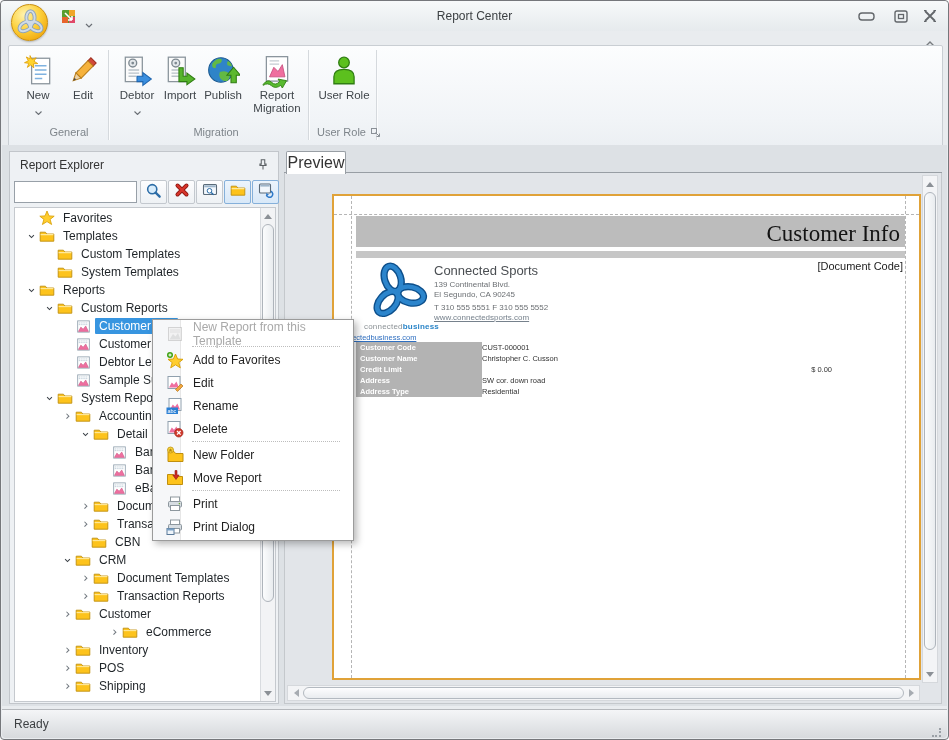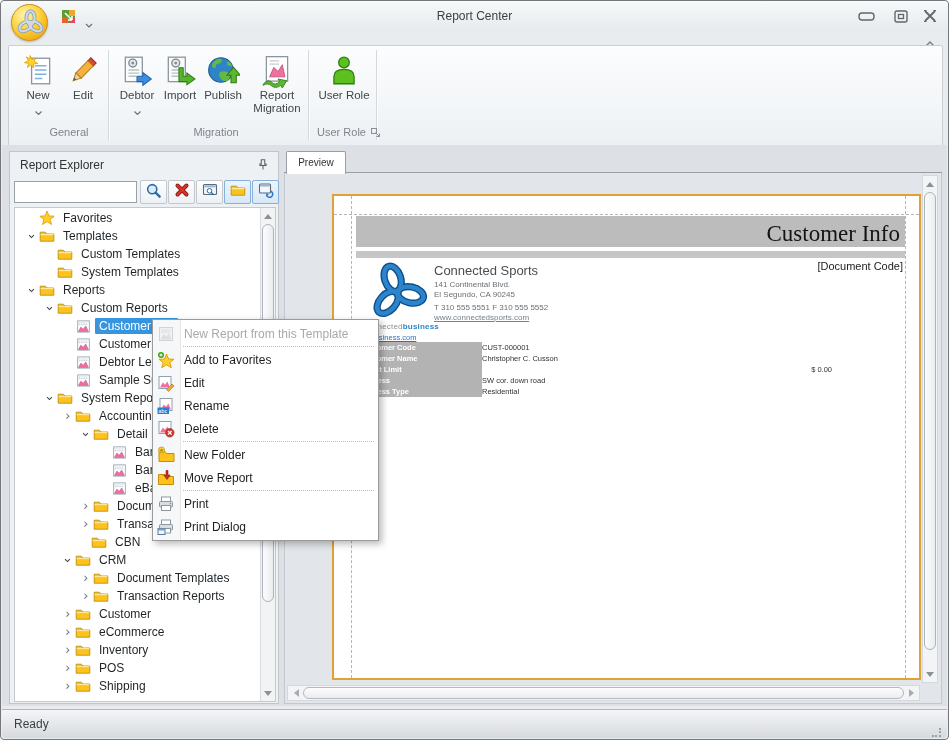--- a/index.html
+++ b/index.html
@@ -63,38 +63,38 @@
   .tlabel { padding:1px 4px; border-radius:1px; }
   .tlabel.selected { background:#3795e0; color:#fff; }
   .tree-scroll { position:absolute; right:0; top:0; bottom:0; width:15px; background:#f2f3f5;
                  border-left:1px solid #d8dbdf; }
   .sb-arrow { position:absolute; left:0; width:14px; height:14px; display:flex; align-items:center;
               justify-content:center; }
   .sb-thumb-v { position:absolute; left:1px; width:12px; background:linear-gradient(90deg,#fbfcfd,#e9ecef);
                 border:1px solid #aeb4bb; border-radius:6px; }
 
   
-  .context-menu { position:absolute; left:151px; top:318px; width:227px; background:#fff;
+  .context-menu { position:absolute; left:151px; top:318px; width:202px; background:#fff;
                   border:1px solid #9b9b9b; box-shadow:3px 3px 7px rgba(0,0,0,.28);
-                  z-index:60; padding:2px 0; }
+                  z-index:60; padding:2px 9px; }
   .menu-gutter { position:absolute; left:0; top:0; bottom:0; width:28px; background:#f6f7f9;
                  border-right:1px solid #e6e6e6; }
   .menu-item { position:relative; height:23px; display:flex; align-items:center; font-size:12px;
                color:#1f1f1f; }
   .menu-item.disabled { color:#a9a9a9; }
   .menu-item .micon { width:18px; height:18px; margin:0 9px 0 4px; flex:none; }
   .menu-item.disabled .micon { opacity:.5; filter:grayscale(1); }
   .menu-sep { border-top:1px dotted #bdbdbd; margin:1px 4px 1px 30px; height:0; position:relative; }
 
   
   .preview-panel { position:absolute; left:283px; top:150px; width:658px; height:553px; }
   .tabbar { position:absolute; left:0; top:0; right:0; height:22px; border-bottom:1px solid #989ea4; }
   .tab-active { position:absolute; left:2px; top:0; width:60px; height:23px; background:#fff;
                 border:1px solid #989ea4; border-bottom:none; border-radius:2px 2px 0 0;
-                font-size:10px; text-align:center; line-height:21px; color:#333; z-index:2; }
+                font-size:16px; text-align:center; line-height:21px; color:#333; z-index:2; }
   .preview-content { position:absolute; left:0; top:22px; right:0; bottom:0; background:#e2e5e9;
                      border:1px solid #c4c8cc; border-top:none; overflow:hidden; }
   .page { position:absolute; left:47px; top:21px; width:589px; height:486px; background:#fff;
           border:2px solid #e0a238; }
   .dash-v { position:absolute; top:0; bottom:0; width:0; border-left:1px dashed #b5b5b5; }
   .dash-h { position:absolute; left:0; right:0; height:0; border-top:1px dashed #b5b5b5; }
   .doc-band { position:absolute; left:22px; width:549px; top:20px; height:31px; background:#bcbcbc; }
   .doc-title { position:absolute; right:5px; bottom:0; font-family:"Liberation Serif", serif;
                font-size:23px; color:#141414; }
   .doc-strip { position:absolute; left:22px; width:549px; top:55px; height:7px; background:#c6c6c6; }
@@ -607,21 +607,21 @@
               </svg>
             </span>
             <span class="ticon">
               <svg width="16" height="16" viewBox="0 0 16 16">
                 <path d="M1.2 4.2 L6.4 4.2 L7.8 6 L14.8 6 L14.8 13.2 L1.2 13.2 Z" fill="#fdc31c" stroke="#c08f0e" stroke-width="0.9" stroke-linejoin="round"></path>
                 <path d="M1.6 6.6 L14.4 6.6" stroke="#ffe99c" stroke-width="1.1"></path>
               </svg>
             </span>
             <span class="tlabel">Customer</span>
           </div>
-          <div class="tree-row" style="padding-left: 44px;">
+          <div class="tree-row" style="padding-left: 44px; margin-left: 47px;">
             <span class="chev">
               <svg width="11" height="11" viewBox="0 0 16 16">
                 <path d="M6.5 4 L10 7.5 L6.5 11" fill="none" stroke="#70777e" stroke-width="1.5"></path>
               </svg>
             </span>
             <span class="ticon">
               <svg width="16" height="16" viewBox="0 0 16 16">
                 <path d="M1.2 4.2 L6.4 4.2 L7.8 6 L14.8 6 L14.8 13.2 L1.2 13.2 Z" fill="#fdc31c" stroke="#c08f0e" stroke-width="0.9" stroke-linejoin="round"></path>
                 <path d="M1.6 6.6 L14.4 6.6" stroke="#ffe99c" stroke-width="1.1"></path>
               </svg>
@@ -714,21 +714,21 @@
                 <ellipse cx="32" cy="16" rx="8" ry="13" transform="rotate(120 32 30)"></ellipse>
                 <ellipse cx="32" cy="16" rx="8" ry="13" transform="rotate(240 32 30)"></ellipse>
               </g>
             </g>
           </svg>
         </span>
         <div class="doc-wordmark"><span class="wm-gray">connected</span><span class="wm-blue">business</span></div>
         <div class="doc-link">www.connectedbusiness.com</div>
         <div class="doc-company">
           <div class="company-name">Connected Sports</div>
-          <div>141 Continental Blvd.</div>
+          <div>139 Continental Blvd.</div>
           <div>El Segundo, CA 90245</div>
           <div class="company-phone">T 310 555 5551   F 310 555 5552</div>
           <div class="company-site">www.connectedsports.com</div>
         </div>
         <div class="doc-fields" id="doc-fields">
             <div class="field-row">
               <div class="f-label">Customer Code</div>
               <div class="f-value">CUST-000001</div>
             </div>
             <div class="field-row">

